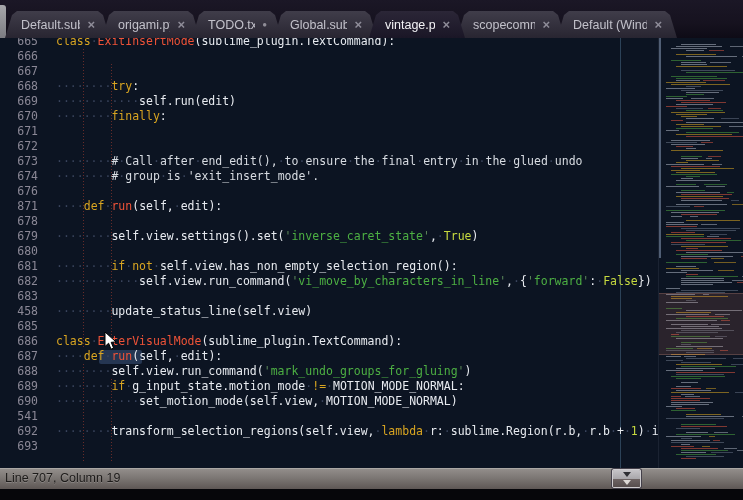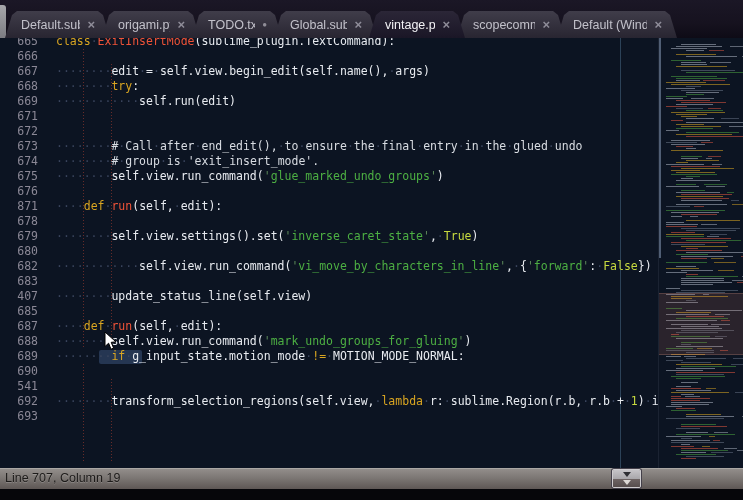--- a/index.html
+++ b/index.html
@@ -90,98 +90,106 @@
     <div id="code">
         <div class="line">
           <span class="ln">665</span>
           <span class="lc"><span class="kw">class</span><span class="ws">·</span><span class="fn">ExitInsertMode</span><span class="pl">(sublime_plugin.TextCommand):</span></span>
         </div>
         <div class="line">
           <span class="ln">666</span>
         </div>
         <div class="line">
           <span class="ln">667</span>
-          <span class="lc"><span class="ws">········</span><span class="pl">edit</span><span class="ws">·</span><span class="pl">=</span><span class="ws">·</span><span class="pl">self.view.begin_edit(self.name(),</span><span class="ws">·</span><span class="pl">args)</span></span>
         </div>
         <div class="line">
           <span class="ln">668</span>
           <span class="lc"><span class="ws">········</span><span class="kw">try</span><span class="pl">:</span></span>
         </div>
         <div class="line">
           <span class="ln">669</span>
           <span class="lc"><span class="ws">············</span><span class="pl">self.run(edit)</span></span>
         </div>
         <div class="line">
+          <span class="ln">670</span>
+          <span class="lc"><span class="ws">········</span><span class="kw">finally</span><span class="pl">:</span></span>
+        </div>
+        <div class="line">
           <span class="ln">671</span>
         </div>
         <div class="line">
           <span class="ln">672</span>
           <span class="lc"></span>
         </div>
         <div class="line">
           <span class="ln">673</span>
           <span class="lc"><span class="ws">········</span><span class="cm">#</span><span class="ws">·</span><span class="cm">Call</span><span class="ws">·</span><span class="cm">after</span><span class="ws">·</span><span class="cm">end_edit(),</span><span class="ws">·</span><span class="cm">to</span><span class="ws">·</span><span class="cm">ensure</span><span class="ws">·</span><span class="cm">the</span><span class="ws">·</span><span class="cm">final</span><span class="ws">·</span><span class="cm">entry</span><span class="ws">·</span><span class="cm">in</span><span class="ws">·</span><span class="cm">the</span><span class="ws">·</span><span class="cm">glued</span><span class="ws">·</span><span class="cm">undo</span></span>
         </div>
         <div class="line">
           <span class="ln">674</span>
           <span class="lc"><span class="ws">········</span><span class="cm">#</span><span class="ws">·</span><span class="cm">group</span><span class="ws">·</span><span class="cm">is</span><span class="ws">·</span><span class="cm">'exit_insert_mode'.</span></span>
         </div>
         <div class="line">
-          <span class="ln">675</span>
-          <span class="lc"><span class="ws">········</span><span class="pl">self.view.run_command(</span><span class="sq">'</span><span class="st">glue_marked_undo_groups</span><span class="sq">'</span><span class="pl">)</span></span>
-        </div>
-        <div class="line">
           <span class="ln">676</span>
           <span class="lc"></span>
         </div>
         <div class="line">
           <span class="ln">871</span>
           <span class="lc"><span class="ws">····</span><span class="kw">def</span><span class="ws">·</span><span class="fn">run</span><span class="pl">(self,</span><span class="ws">·</span><span class="pl">edit):</span></span>
         </div>
         <div class="line">
           <span class="ln">678</span>
         </div>
         <div class="line">
           <span class="ln">679</span>
           <span class="lc"><span class="ws">········</span><span class="pl">self.view.settings().set(</span><span class="sq">'</span><span class="st">inverse_caret_state</span><span class="sq">'</span><span class="pl">,</span><span class="ws">·</span><span class="co">True</span><span class="pl">)</span></span>
         </div>
         <div class="line">
           <span class="ln">680</span>
           <span class="lc"></span>
         </div>
         <div class="line">
+          <span class="ln">681</span>
+          <span class="lc"><span class="ws">········</span><span class="kw">if</span><span class="ws">·</span><span class="kw">not</span><span class="ws">·</span><span class="pl">self.view.has_non_empty_selection_region():</span></span>
+        </div>
+        <div class="line">
           <span class="ln">682</span>
           <span class="lc"><span class="ws">············</span><span class="pl">self.view.run_command(</span><span class="sq">'</span><span class="st">vi_move_by_characters_in_line</span><span class="sq">'</span><span class="pl">,</span><span class="ws">·</span><span class="pl">{</span><span class="sq">'</span><span class="st">forward</span><span class="sq">'</span><span class="pl">:</span><span class="ws">·</span><span class="co">False</span><span class="pl">})</span></span>
         </div>
         <div class="line">
           <span class="ln">683</span>
           <span class="lc"></span>
         </div>
         <div class="line">
-          <span class="ln">407</span>
+          <span class="ln">458</span>
           <span class="lc"><span class="ws">········</span><span class="pl">update_status_line(self.view)</span></span>
         </div>
         <div class="line">
           <span class="ln">685</span>
           <span class="lc"></span>
+        </div>
+        <div class="line">
+          <span class="ln">686</span>
+          <span class="lc"><span class="kw">class</span><span class="ws">·</span><span class="fn">EnterVisualMode</span><span class="pl">(sublime_plugin.TextCommand):</span></span>
         </div>
         <div class="line">
           <span class="ln">687</span>
           <span class="lc"><span class="ws">····</span><span class="kw">def</span><span class="ws">·</span><span class="fn">run</span><span class="pl">(self,</span><span class="ws">·</span><span class="pl">edit):</span></span>
         </div>
         <div class="line">
           <span class="ln">688</span>
           <span class="lc"><span class="ws">········</span><span class="pl">self.view.run_command(</span><span class="sq">'</span><span class="st">mark_undo_groups_for_gluing</span><span class="sq">'</span><span class="pl">)</span></span>
         </div>
         <div class="line">
           <span class="ln">689</span>
           <span class="lc"><span class="ws">········</span><span class="kw">if</span><span class="ws">·</span><span class="pl">g_input_state.motion_mode</span><span class="ws">·</span><span class="kw">!=</span><span class="ws">·</span><span class="pl">MOTION_MODE_NORMAL:</span></span>
         </div>
         <div class="line">
           <span class="ln">690</span>
+          <span class="lc"><span class="ws">············</span><span class="pl">set_motion_mode(self.view,</span><span class="ws">·</span><span class="pl">MOTION_MODE_NORMAL)</span></span>
         </div>
         <div class="line">
           <span class="ln">541</span>
           <span class="lc"></span>
         </div>
         <div class="line">
           <span class="ln">692</span>
           <span class="lc"><span class="ws">········</span><span class="pl">transform_selection_regions(self.view,</span><span class="ws">·</span><span class="kw">lambda</span><span class="ws">·</span><span class="pl">r:</span><span class="ws">·</span><span class="pl">sublime.Region(r.b,</span><span class="ws">·</span><span class="pl">r.b</span><span class="ws">·</span><span class="pl">+</span><span class="ws">·</span><span class="co">1</span><span class="pl">)</span><span class="ws">·</span><span class="pl">i</span></span>
         </div>
         <div class="line">

